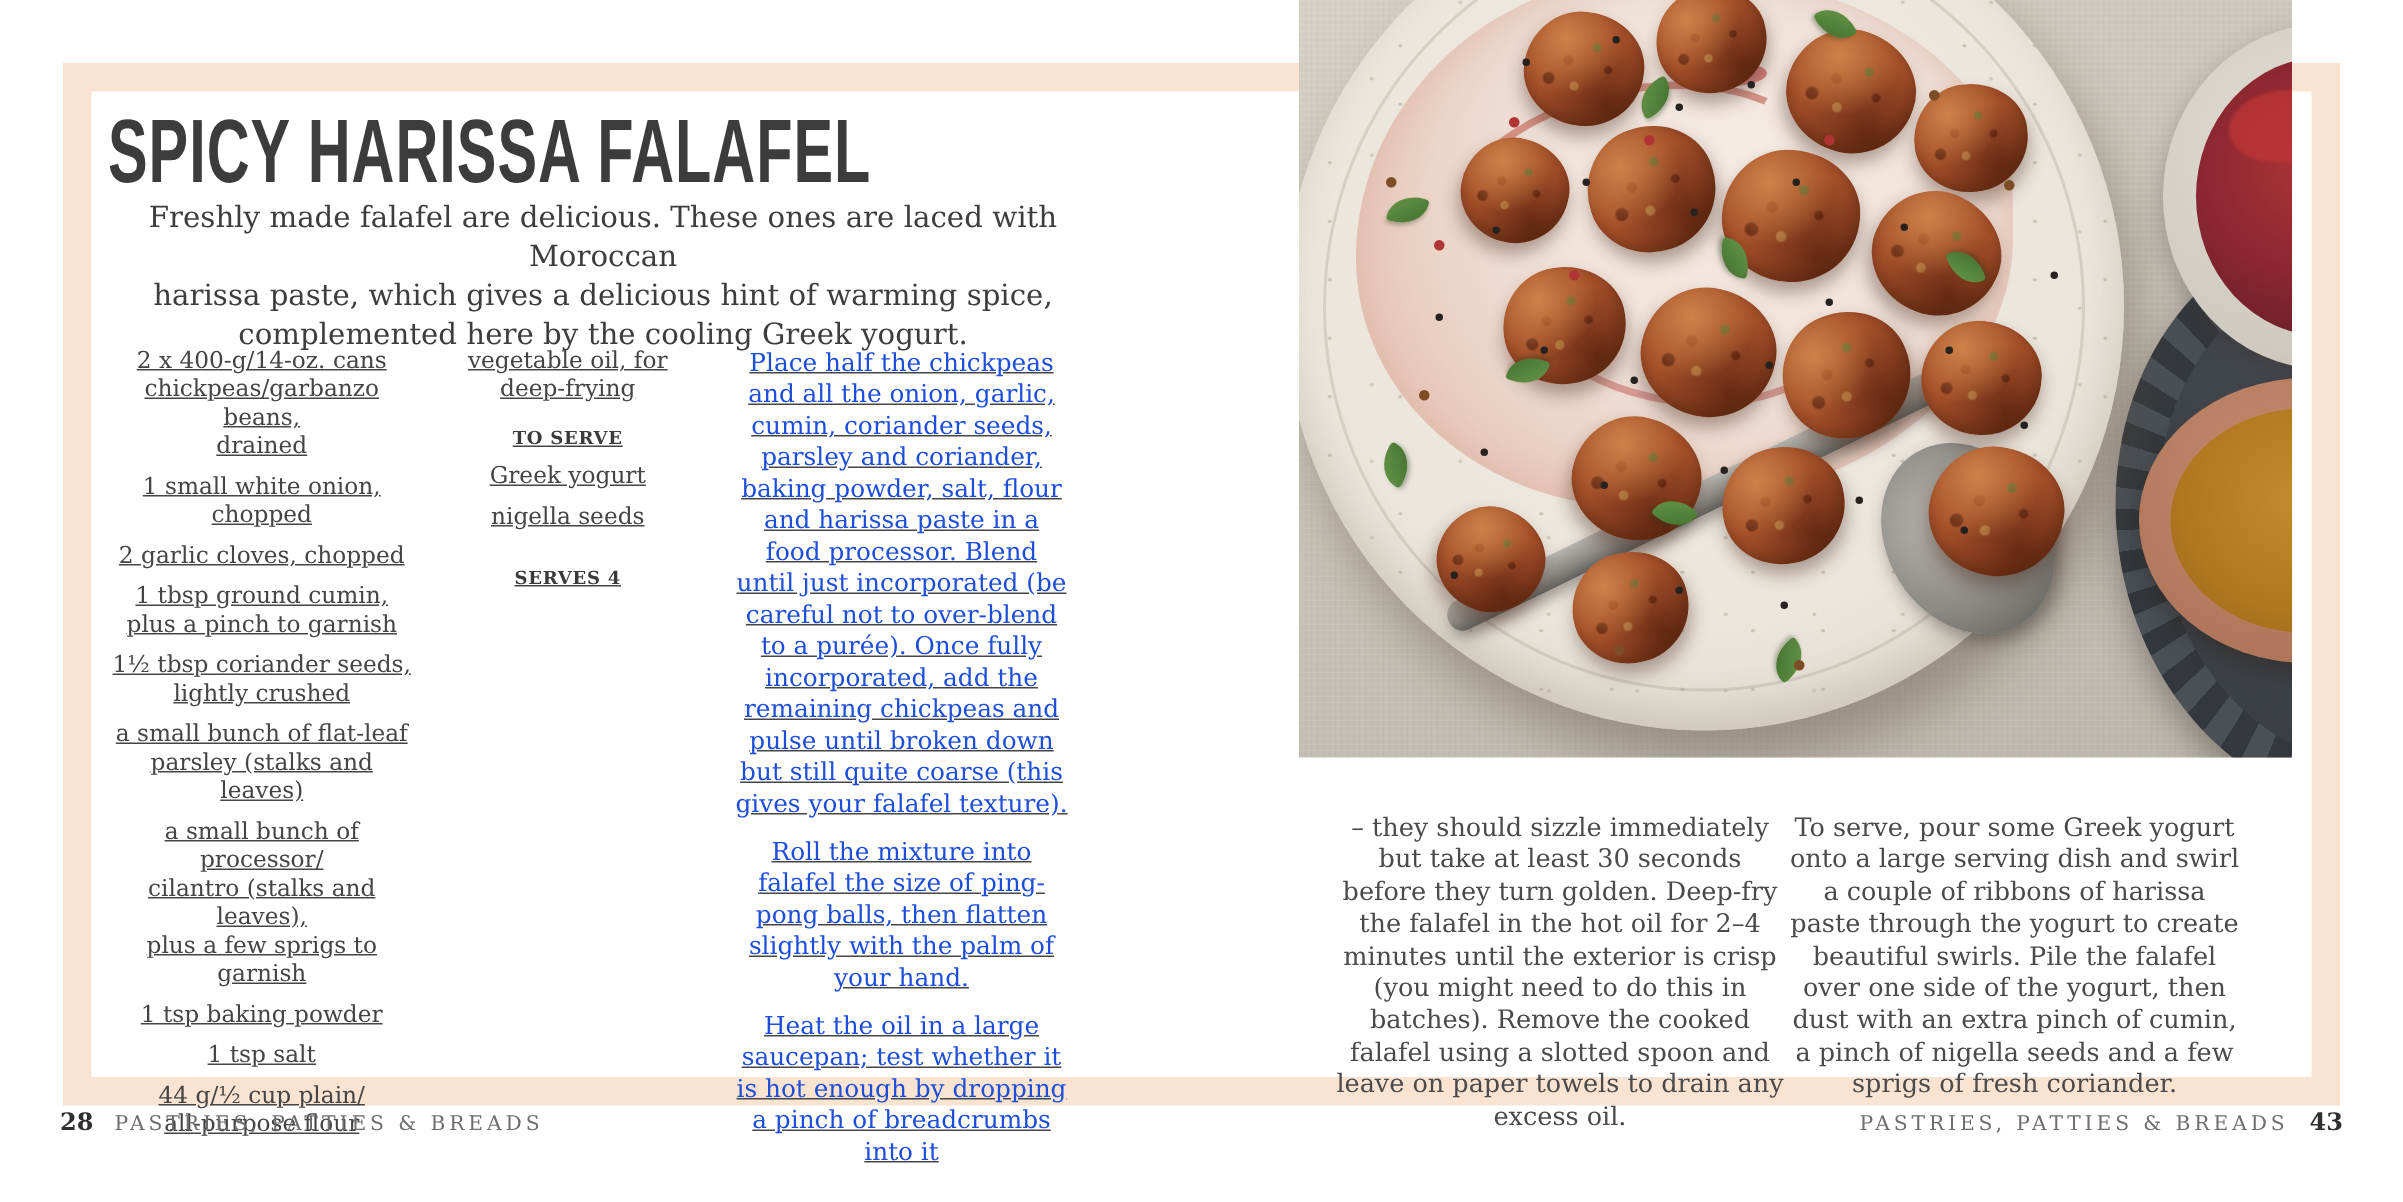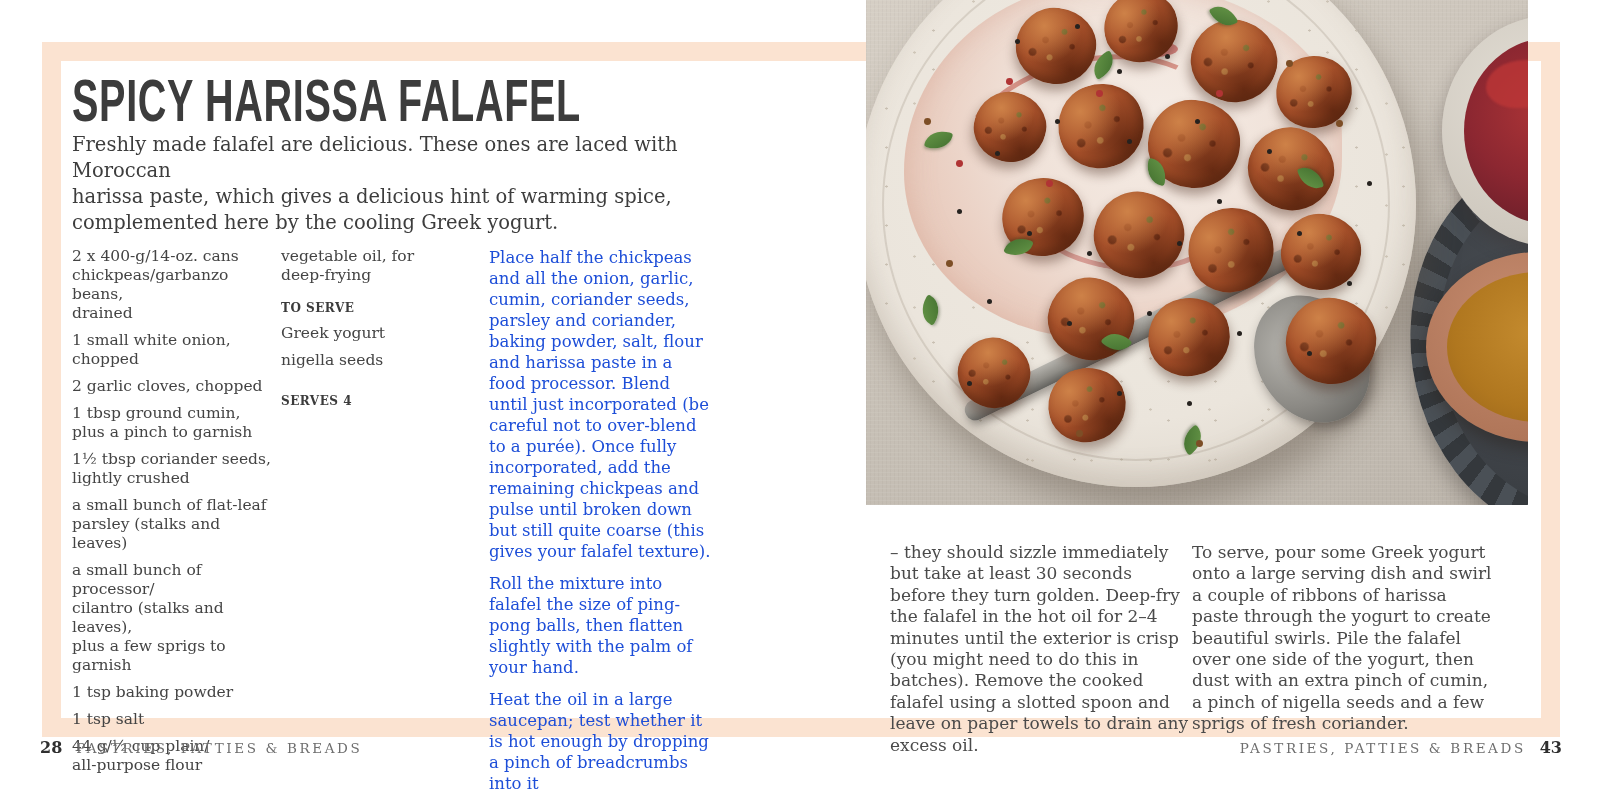--- a/index.html
+++ b/index.html
@@ -1,27 +1,27 @@
 <!DOCTYPE html>
 <html><head>
 <meta charset="utf-8">
 <style>
   html,body{margin:0;padding:0;background:#ffffff;}
   .canvas{position:relative;width:1602px;height:801px;background:#ffffff;overflow:hidden;
-          font-family:"DejaVu Serif", serif;color:#454545;}
+          font-family:"DejaVu Serif", serif;color:#454545;text-align:center;}
   
   .frame{position:absolute;left:42px;top:42px;width:1480px;height:657px;
          border:19px solid #fbe3d1;background:#ffffff;box-sizing:content-box;}
   
   .title{position:absolute;left:72px;top:66px;margin:0;
          font-family:"Liberation Sans", sans-serif;font-weight:700;font-size:60px;
          letter-spacing:1px;color:#3c3c3c;transform:scaleX(.66);transform-origin:0 0;white-space:nowrap;}
   .intro{position:absolute;left:72px;top:132px;width:660px;margin:0;
          font-size:19.5px;line-height:26px;color:#3d3d3d;white-space:pre-line;}
-  .col{position:absolute;top:247px;}
+  .col{position:absolute;top:231px;text-decoration:underline;}
   .col-ing1{left:72px;width:205px;}
   .col-ing2{left:281px;width:195px;}
   .col-method{left:489px;width:224px;}
   .ing{margin:0 0 8px 0;font-size:15.5px;line-height:19px;white-space:pre-line;color:#444444;}
   .ing-label{margin:14px 0 6px 0;font-size:12px;line-height:19px;font-weight:700;color:#3b3b3b;letter-spacing:.5px;}
   .serves{margin-top:22px;}
   .mp{margin:0 0 11px 0;font-size:16.5px;line-height:21px;color:#1d4ed8;}
   
   .rcol{position:absolute;top:525px;font-size:17px;line-height:21.4px;color:#4a4a4a;}
   .rcol-1{left:890px;width:300px;}

